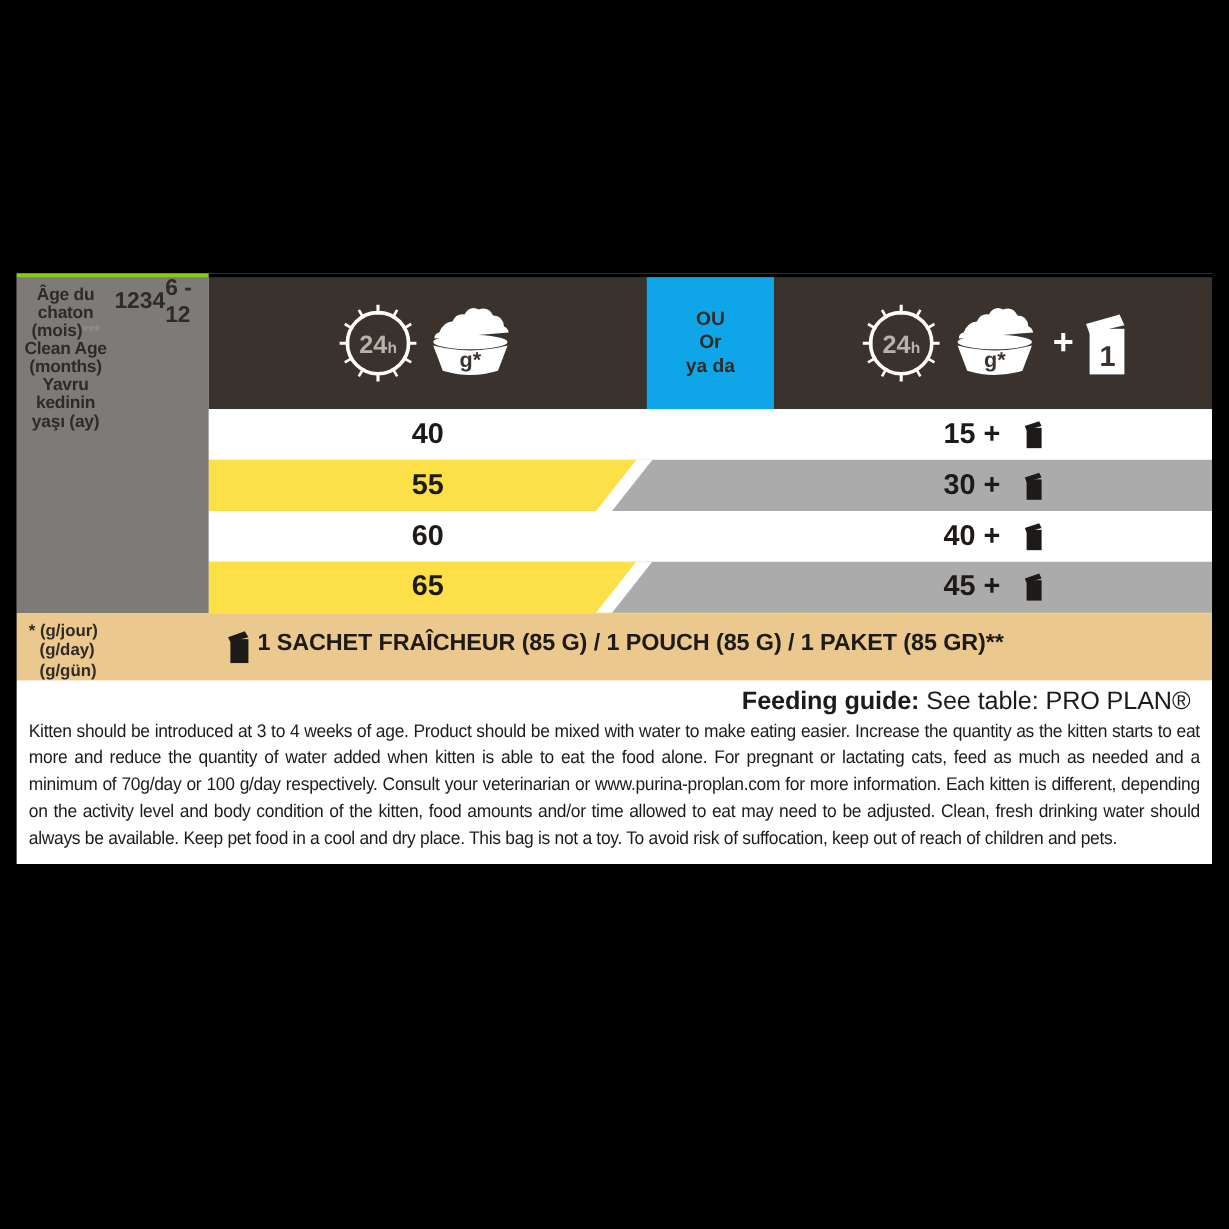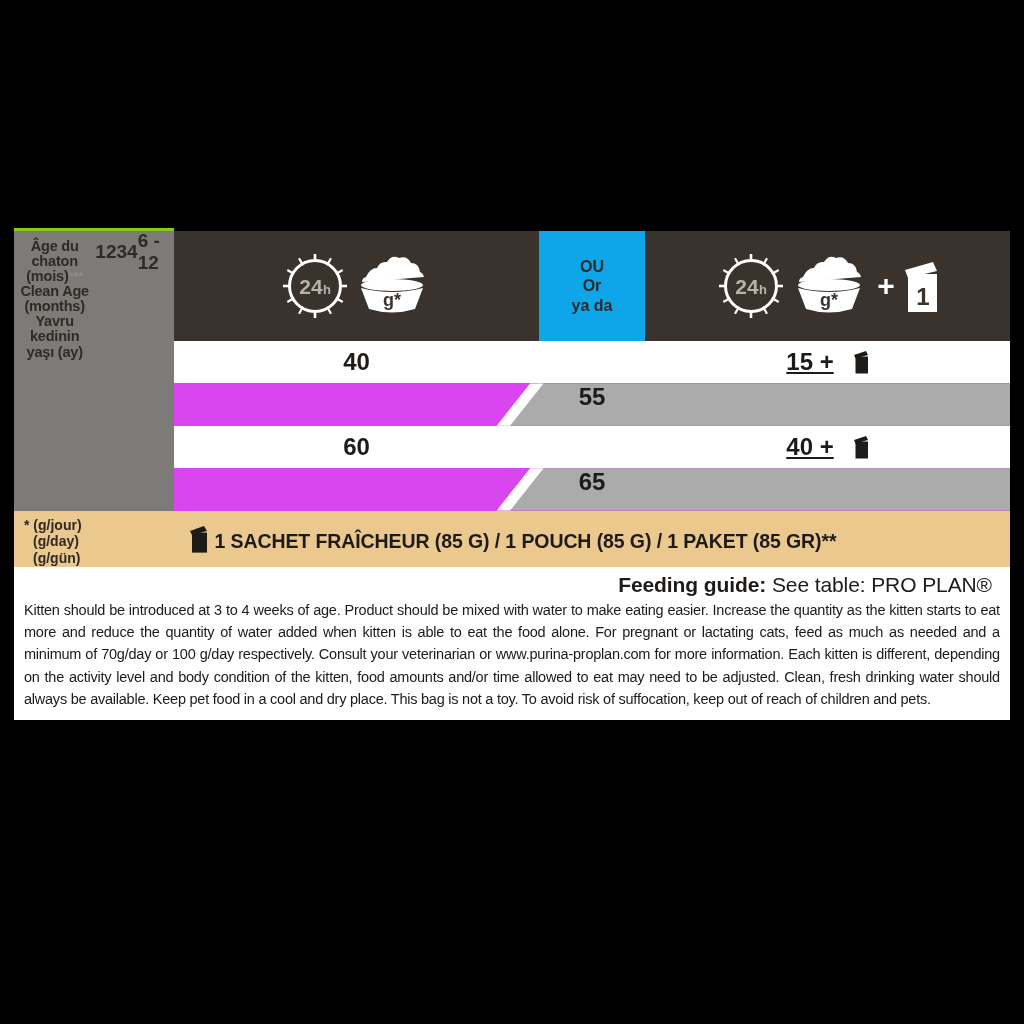--- a/index.html
+++ b/index.html
@@ -148,21 +148,21 @@
   
   .rows { position: relative; }
   .row {
     position: relative;
     height: 42.4px;
     display: flex;
     align-items: center;
     overflow: hidden;
   }
   .row.white { background: #ffffff; }
-  .row.shaded { background: #d946ef; flex-direction: column; }
+  .row.shaded { background: #fde047; }
   .row.shaded .row-right-bg {
     position: absolute;
     top: 0;
     bottom: 0;
     left: 0;
     right: 0;
     background: #ababab;
     clip-path: polygon(43.5% 0, 100% 0, 100% 100%, 39.5% 100%);
   }
   .row.shaded .row-slash {
@@ -179,21 +179,21 @@
     position: relative;
     z-index: 2;
     flex: 1 1 0;
     display: flex;
     align-items: center;
     justify-content: center;
     font-weight: bold;
     font-size: 24px;
     color: #1d1a18;
   }
-  .cell-right { gap: 18px; text-decoration: underline; }
+  .cell-right { gap: 18px; }
   .cell-spacer { flex: 0 0 106px; }
 
   .pouch-sm {
     width: 17px;
     height: 24px;
     flex: 0 0 17px;
   }
   .pouch-sm svg { display: block; }
 
   
@@ -210,21 +210,21 @@
     top: 6px;
     font-size: 14px;
     font-weight: bold;
     line-height: 1.18;
     color: #2f2a26;
   }
   .tan-legend .ind { padding-left: 9px; }
   .tan-center {
     width: 100%;
     display: flex;
-    align-items: flex-end;
+    align-items: flex-start;
     justify-content: center;
     gap: 7px;
     font-weight: bold;
     font-size: 19.5px;
     color: #1d1a18;
     letter-spacing: -0.1px;
   }
   .pouch-md {
     width: 20px;
     height: 28px;

